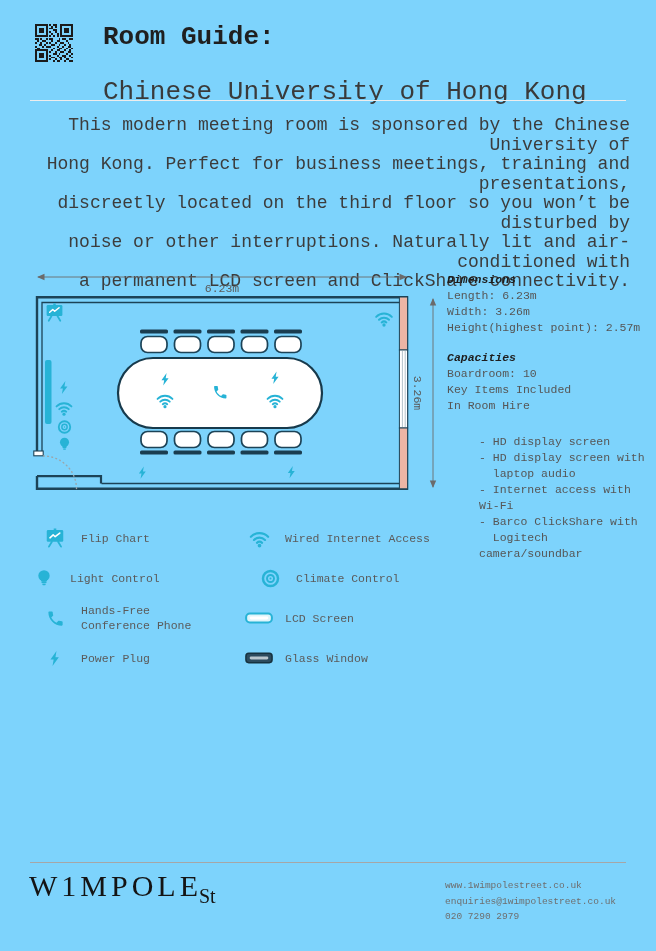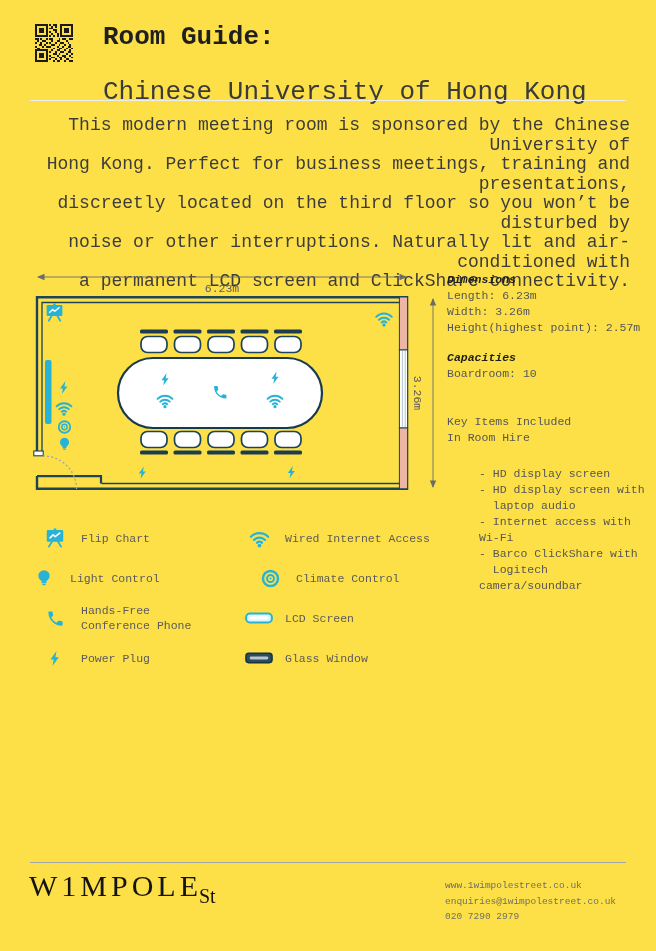--- a/index.html
+++ b/index.html
@@ -1,16 +1,16 @@
 <!DOCTYPE html>
 <html><head>
 <meta charset="utf-8">
 <style>
   html,body{margin:0;padding:0;background:#fff;}
-  .page{position:relative;width:656px;height:951px;background:#fde047;overflow:hidden;
+  .page{position:relative;width:656px;height:951px;background:#7dd3fc;overflow:hidden;
         font-family:"Liberation Mono","DejaVu Sans Mono",monospace;color:#3f3f3f;}
   svg{display:block;}
   svg text{font-family:"Liberation Mono","DejaVu Sans Mono",monospace;}
 
   
   .qr{position:absolute;left:35px;top:24px;width:38px;height:38px;}
   .titles{position:absolute;left:103px;top:23px;}
   .t1{font-size:26px;line-height:29px;font-weight:bold;color:#1f1f1f;white-space:nowrap;}
   .t2{font-size:26px;line-height:29px;color:#3a3a3a;white-space:nowrap;margin-top:26px;}
   .hdiv{position:absolute;left:30px;top:100px;width:596px;border-top:1px solid #ededed;}
@@ -19,21 +19,21 @@
   .intro{position:absolute;left:30px;top:116px;margin:0;width:600px;
          font-size:18px;line-height:19.5px;color:#3c3c3c;white-space:pre-wrap;text-align:right;}
 
   
   .plan{position:absolute;left:30px;top:266px;}
 
   
   .info{position:absolute;left:447px;top:272px;width:206px;font-size:11.5px;line-height:16px;color:#565656;}
   .ih{font-weight:bold;color:#1e1e1e;font-style:italic;}
   .cap{margin-top:14px;}
-  .ki{margin-top:32px;white-space:pre-wrap;}
+  .ki{margin-top:0;white-space:pre-wrap;}
   .bullets{margin-top:20px;}
   .kitem{white-space:pre-wrap;margin-left:32px;}
 
   
   .legend{position:absolute;left:30px;top:518px;width:420px;display:grid;
           grid-template-columns:215px 1fr;grid-auto-rows:40px;align-items:center;}
   .leg{display:flex;align-items:center;gap:12px;}
   .leg.pad{padding-left:11px;}
   .lic{width:28px;display:flex;justify-content:center;align-items:center;flex:0 0 28px;}
   .llab{font-size:11.5px;line-height:15px;color:#5b5b5b;white-space:pre-line;}

